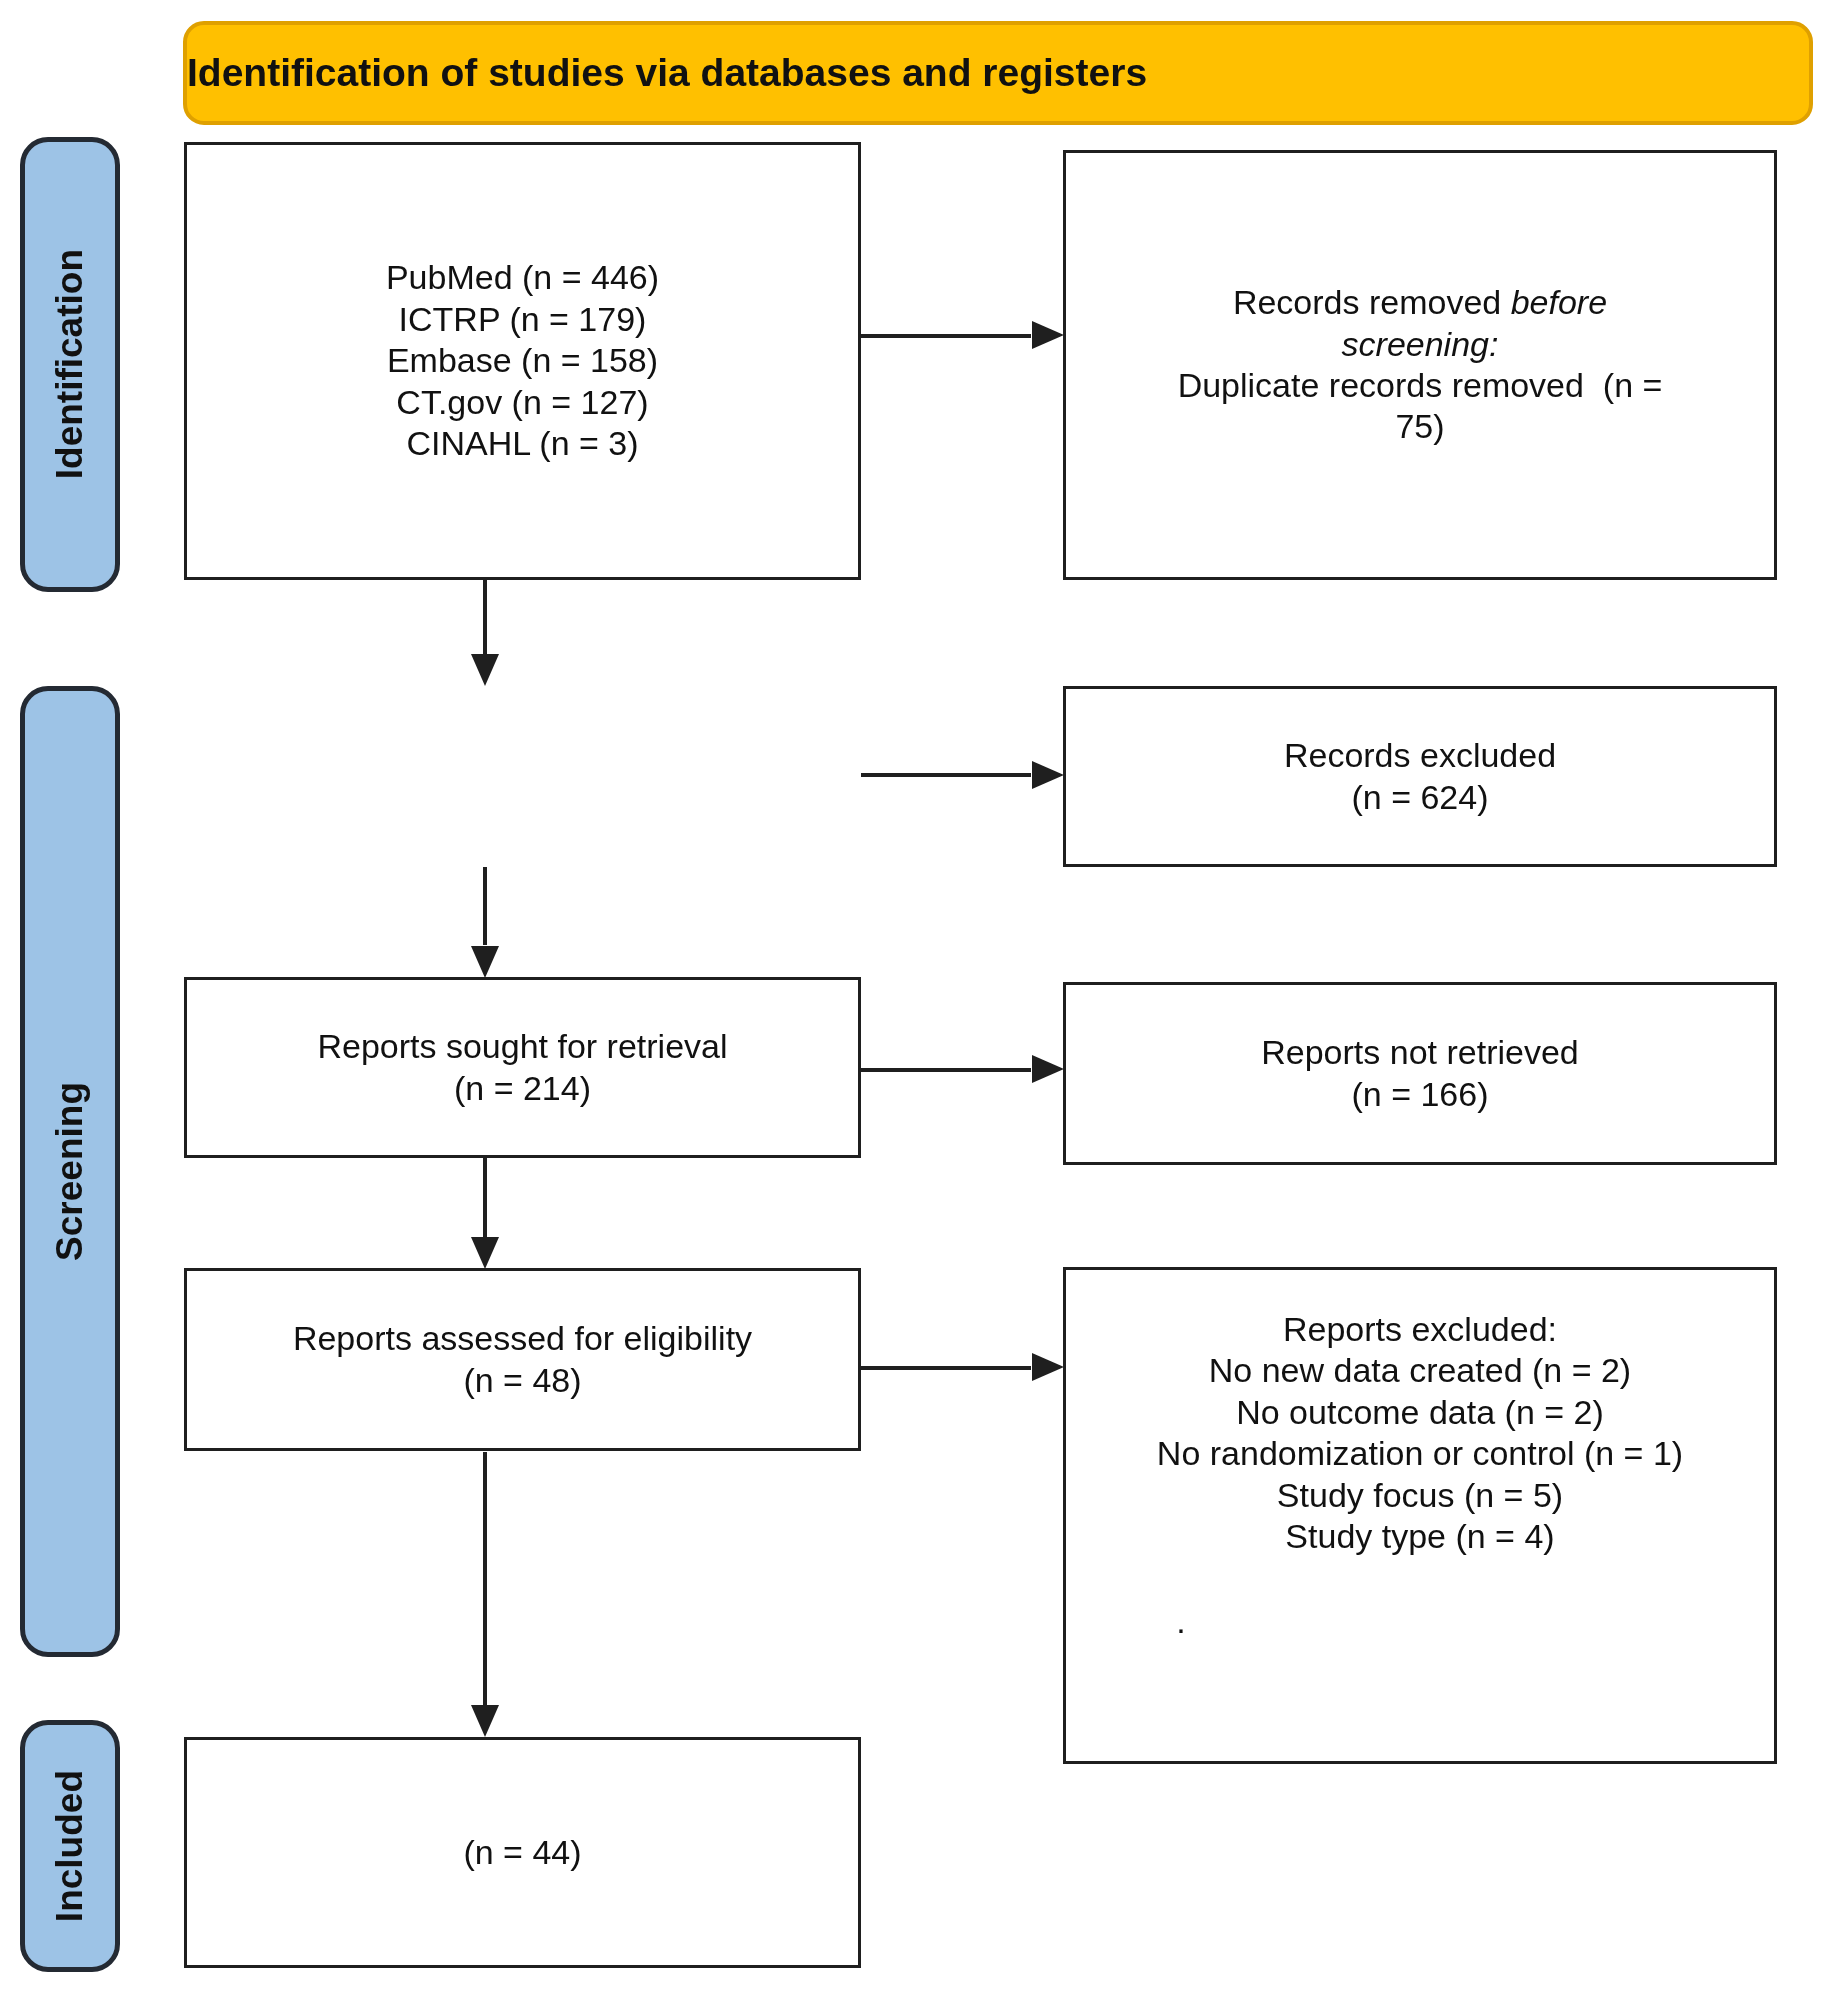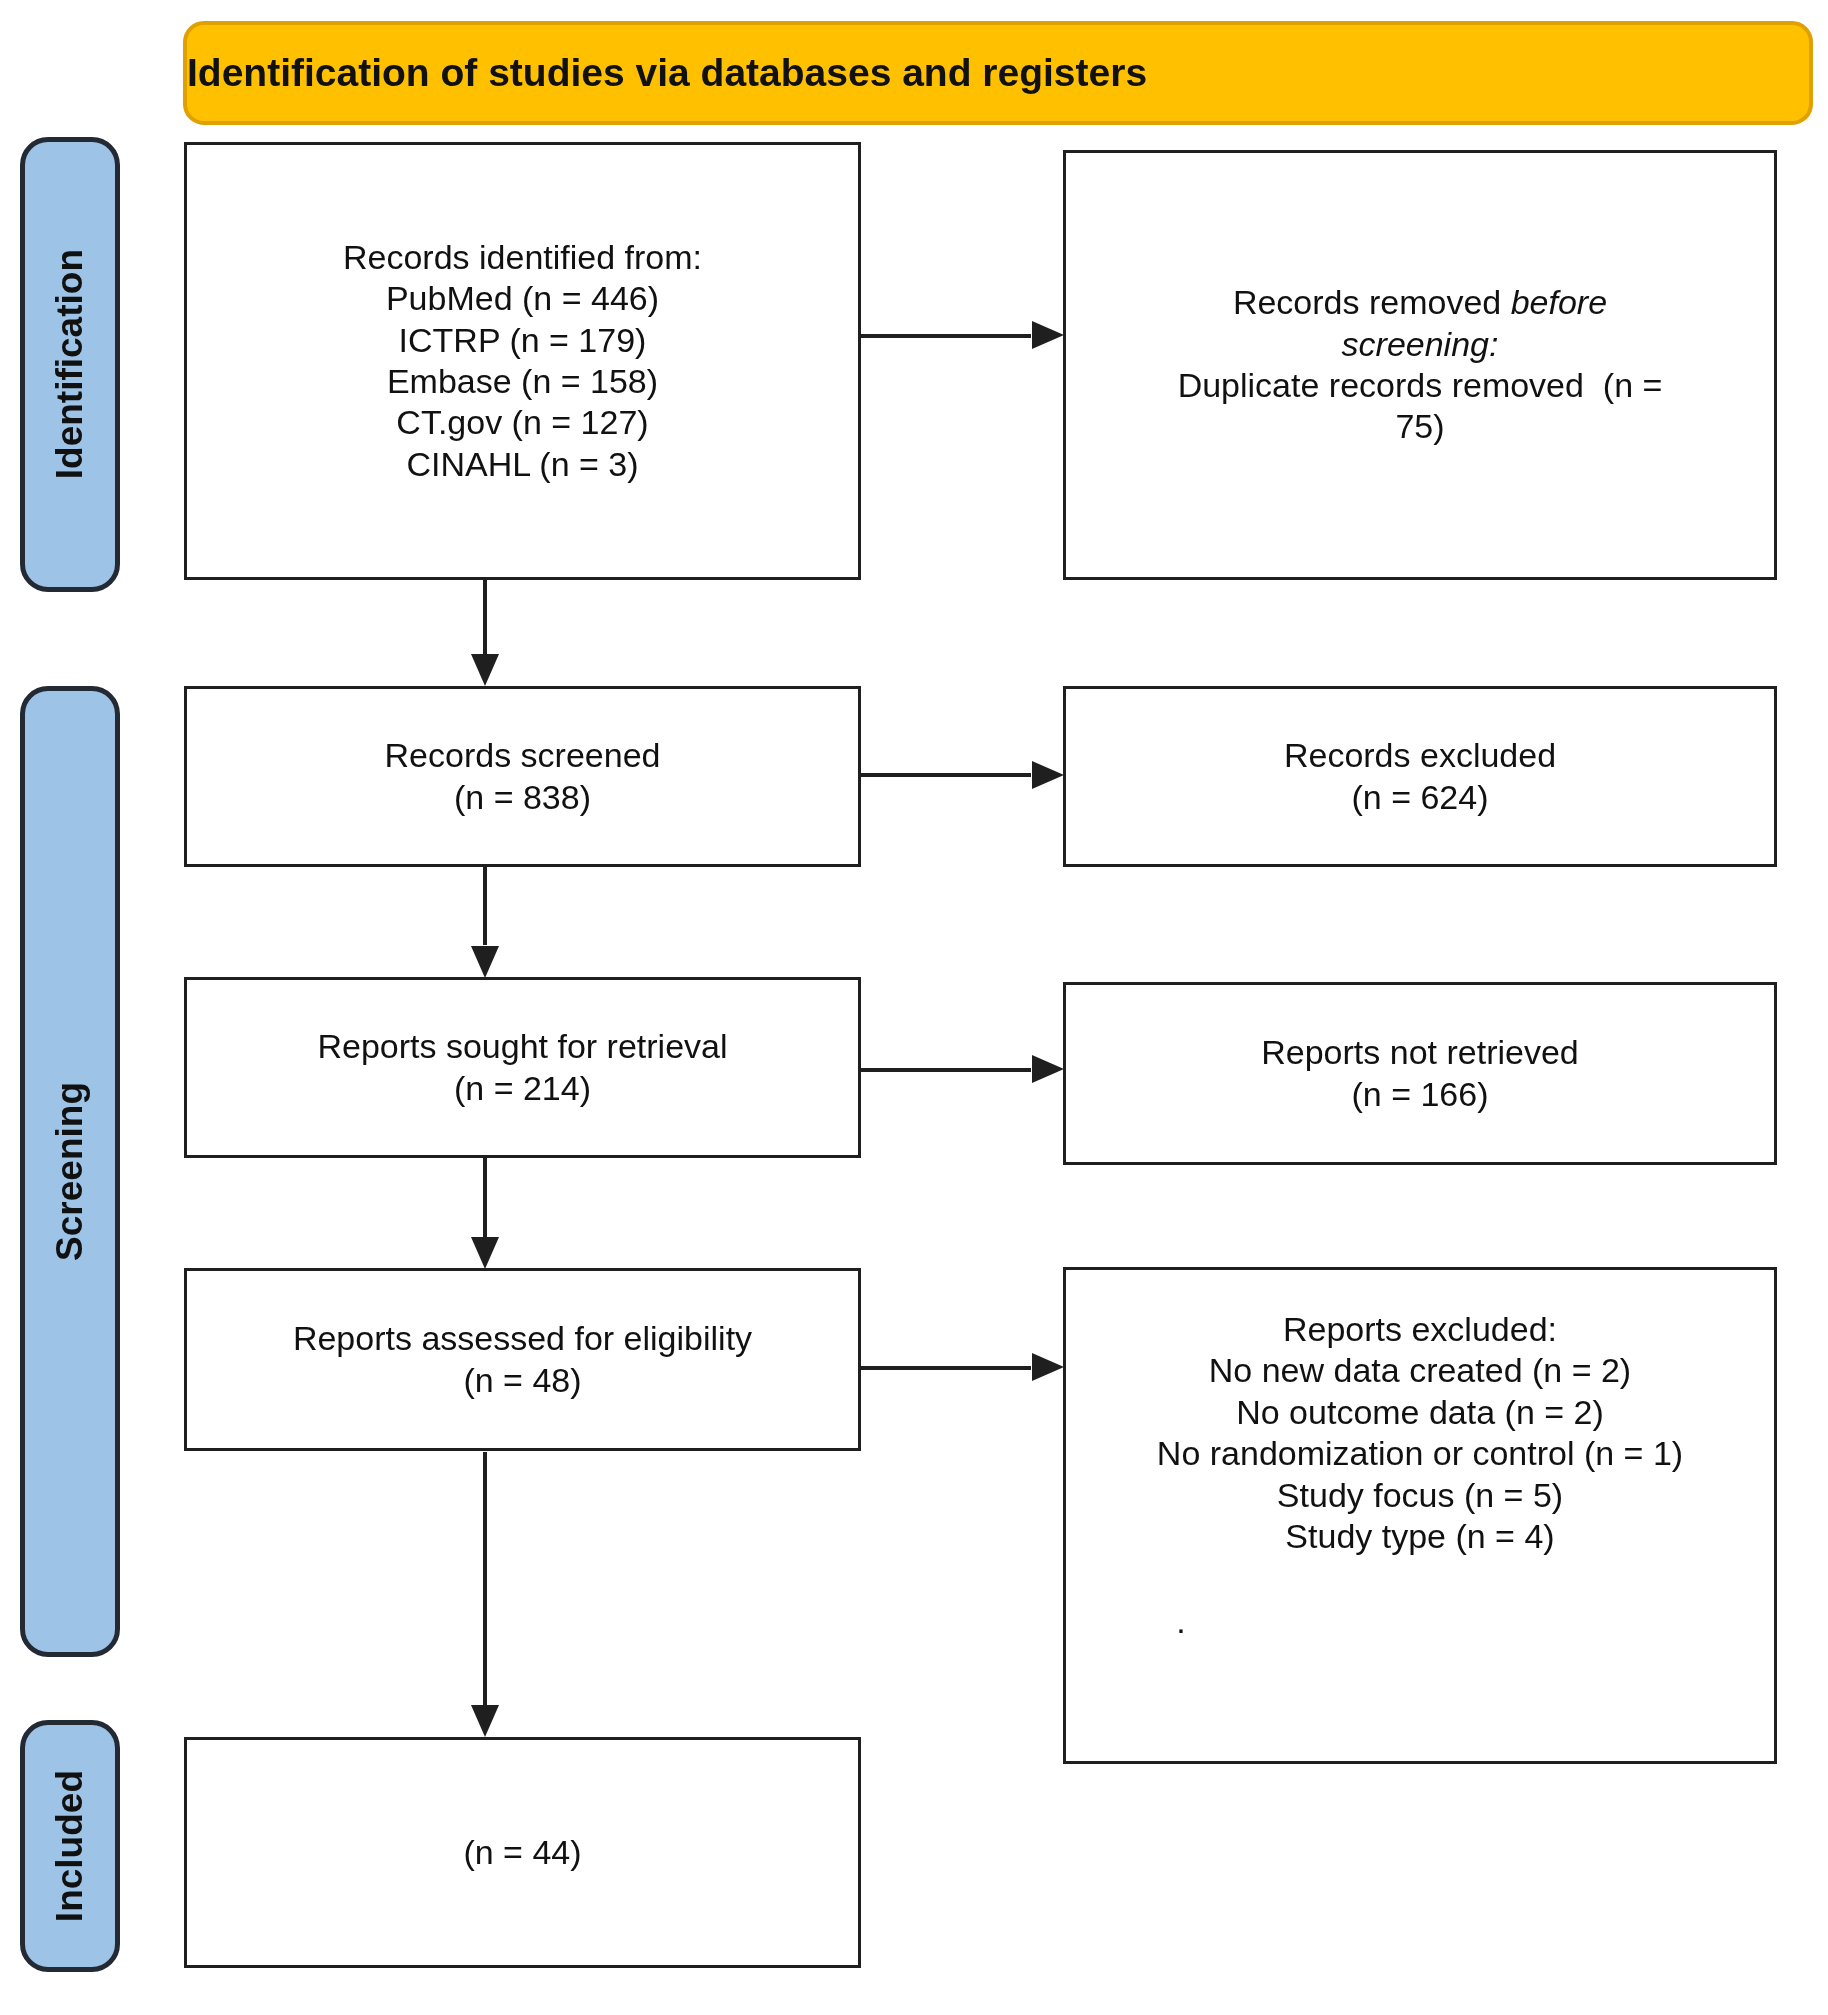--- a/index.html
+++ b/index.html
@@ -93,39 +93,34 @@
     <span class="vtext">Identification</span>
   </div>
   <div class="stage-bar" style="top:686px; height:971px;">
     <span class="vtext">Screening</span>
   </div>
   <div class="stage-bar" style="top:1720px; height:252px;">
     <span class="vtext">Included</span>
   </div>
 
   <div class="box" style="left:184px; top:142px; width:677px; height:438px;">
-    <div class="line">Records identified from:</div>
     <div class="line">PubMed (n = 446)</div>
     <div class="line">ICTRP (n = 179)</div>
     <div class="line">Embase (n = 158)</div>
     <div class="line">CT.gov (n = 127)</div>
     <div class="line">CINAHL (n = 3)</div>
   </div>
 
   <div class="box" style="left:1063px; top:150px; width:714px; height:430px;">
     <div class="line"><span>Records removed </span><em>before</em></div>
     <div class="line"><em>screening:</em></div>
     <div class="line">Duplicate records removed  (n =</div>
     <div class="line">75)</div>
   </div>
 
-  <div class="box" style="left:184px; top:686px; width:677px; height:181px;">
-    <div class="line">Records screened</div>
-    <div class="line">(n = 838)</div>
-  </div>
 
   <div class="box" style="left:1063px; top:686px; width:714px; height:181px;">
     <div class="line">Records excluded</div>
     <div class="line">(n = 624)</div>
   </div>
 
   <div class="box" style="left:184px; top:977px; width:677px; height:181px;">
     <div class="line">Reports sought for retrieval</div>
     <div class="line">(n = 214)</div>
   </div>

